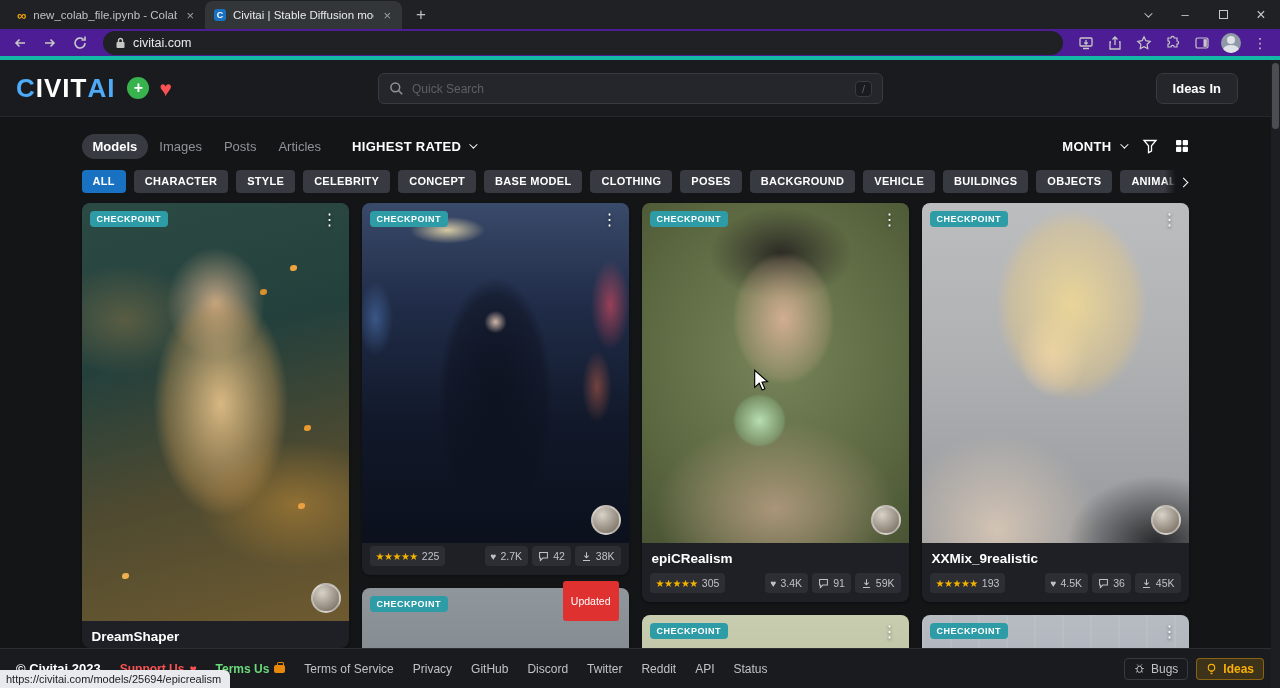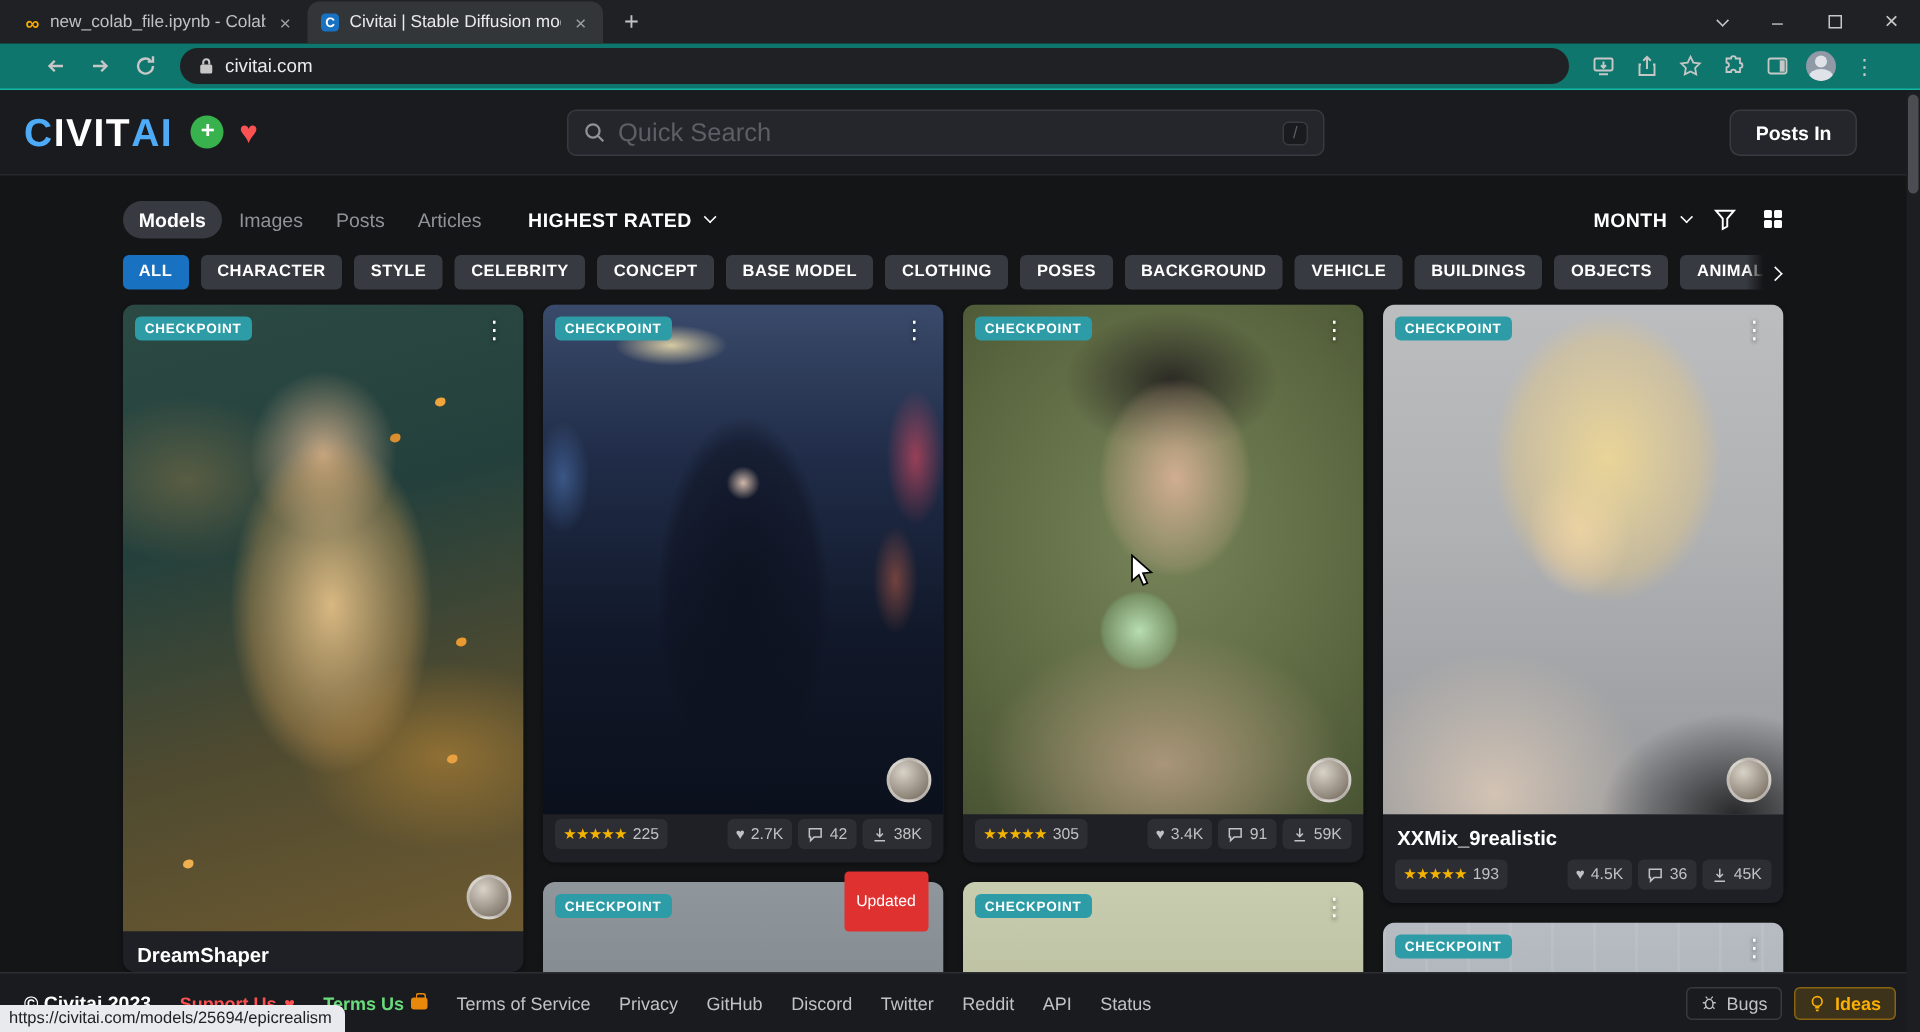--- a/index.html
+++ b/index.html
@@ -21,41 +21,41 @@
   .favicon-civitai { width:12px; height:12px; border-radius:3px; background:#1971c2; color:#fff;
          font-size:9px; font-weight:bold; display:flex; align-items:center; justify-content:center; }
   .newtab { width:26px; height:26px; margin:0 0 1px 6px; display:flex; align-items:center; justify-content:center;
          color:#bdc1c6; font-size:17px; border-radius:50%; }
   .wincontrols { margin-left:auto; display:flex; height:29px; align-self:flex-start; }
   .winbtn { width:38px; height:29px; display:flex; align-items:center; justify-content:center; color:#c7c7c7; font-size:13px; }
   .maxbox { width:9px; height:9px; border:1.2px solid #c7c7c7; }
   .chev { display:inline-block; width:6px; height:6px; border-right:1.6px solid currentColor;
           border-bottom:1.6px solid currentColor; transform:rotate(45deg); }
 
-  .toolbar { height:31px; background:#0f766e; display:flex; align-items:center; padding:0 24px; gap:4px;
-             border-bottom:1px solid #14b8a6; }
+  .toolbar { height:31px; background:#4c1d95; display:flex; align-items:center; padding:0 7px; gap:4px;
+             border-bottom:4px solid #14b8a6; }
   .navbtn { width:26px; height:26px; display:flex; align-items:center; justify-content:center; border-radius:50%; color:#c7c7c7; }
   .addressbar { flex:1; height:24px; background:#202124; border-radius:13px; display:flex; align-items:center;
                 gap:7px; padding:0 12px; margin:0 6px; color:#e8eaed; font-size:12.5px; max-width:960px; }
   .tool-icons { display:flex; align-items:center; gap:3px; }
   .avatar-chrome { width:20px; height:20px; border-radius:50%; background:#8f9aa6; position:relative; overflow:hidden; }
   .avatar-chrome:before { content:''; position:absolute; left:6px; top:3px; width:8px; height:8px; border-radius:50%; background:#dfe3e8; }
   .avatar-chrome:after  { content:''; position:absolute; left:2px; top:12px; width:16px; height:10px; border-radius:50%; background:#dfe3e8; }
 
   
   .site-header { position:absolute; top:60px; left:0; right:0; height:57px; background:#1a1b1e;
                  border-bottom:1px solid #26272b; display:flex; align-items:center; padding:0 16px; z-index:10; }
   .logo { font-size:26px; font-weight:900; letter-spacing:1px; color:#fff; display:flex; }
   .logo .blue { color:var(--logo-blue,#4dabf7); }
   .plus-btn { width:22px; height:22px; border-radius:50%; background:#37b24d; color:#fff; font-size:16px;
               display:flex; align-items:center; justify-content:center; margin-left:12px; font-weight:bold; }
   .heart-btn { color:var(--support-red,#fa5252); font-size:21px; margin-left:10px; line-height:1; }
   .searchbar { position:absolute; left:378px; top:13px; width:505px; height:31px; background:#25262b;
                border:1px solid #373a40; border-radius:6px; display:flex; align-items:center; padding:0 10px; gap:8px; }
-  .searchbar input { flex:1; background:transparent; border:none; outline:none; color:#8b5cf6; font-size:17px;
+  .searchbar input { flex:1; background:transparent; border:none; outline:none; color:#8b5cf6; font-size:12px;
                      font-family:"Liberation Sans", sans-serif; }
   .searchbar input::placeholder { color:#5c5f66; }
   .shortcut { border:1px solid #373a40; background:#1a1b1e; color:#5c5f66; font-size:11px; border-radius:4px; padding:1px 6px; }
   .signin { position:absolute; right:42px; top:13px; height:31px; padding:0 16px; background:#25262b;
             border:1px solid #373a40; border-radius:7px; color:#fff; font-size:13px; font-weight:600;
             display:flex; align-items:center; }
 
   
   .content { position:absolute; top:117px; left:0; right:9px; bottom:0; overflow:hidden; }
   .row-wrap { width:1108px; margin:0 auto; }
@@ -265,21 +265,21 @@
 
   <div class="searchbar">
     <svg width="15" height="15" viewBox="0 0 15 15">
         <circle cx="6.3" cy="6.3" r="4.4" stroke="#909296" stroke-width="1.5" fill="none"></circle>
         <path d="M9.7 9.7 L13.2 13.2" stroke="#909296" stroke-width="1.5"></path>
       </svg>
     <input placeholder="Quick Search" style="">
     <span class="shortcut">/</span>
   </div>
 
-  <div class="signin">Posts In</div>
+  <div class="signin">Ideas In</div>
 </div>
 
 <div class="content">
 
   <div class="row-wrap filter-row">
     <span class="seg-tab active">Models</span>
     <span class="seg-tab">Images</span>
     <span class="seg-tab">Posts</span>
     <span class="seg-tab">Articles</span>
     <span class="sortlab">
@@ -383,20 +383,21 @@
       </div>
     </div>
 
     <div class="col">
       <div class="card">
         <div class="card-img img-c h-std">
           <span class="badge">CHECKPOINT</span>
           <span class="card-menu">⋮</span>
           <span class="card-avatar"></span>
         </div>
+        <div class="card-title">epiCRealism</div>
         <div class="stats">
           <span class="pill">
               <span class="stars">★★★★★</span>
               <span>305</span>
             </span>
           <span class="stat-right">
             <span class="pill">
                 <span class="heart-ico">♥</span>
                 <span>3.4K</span>
               </span>

